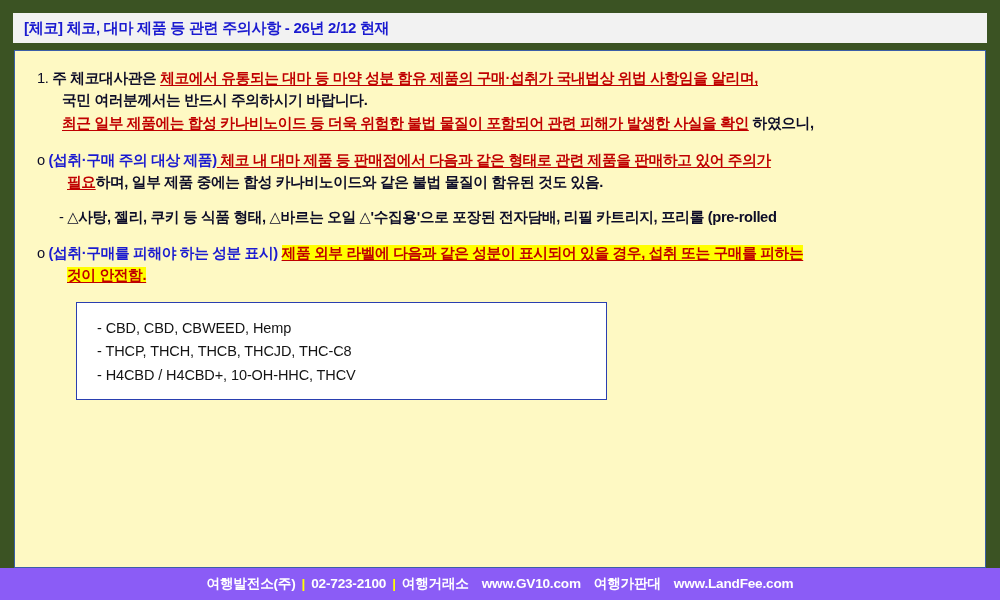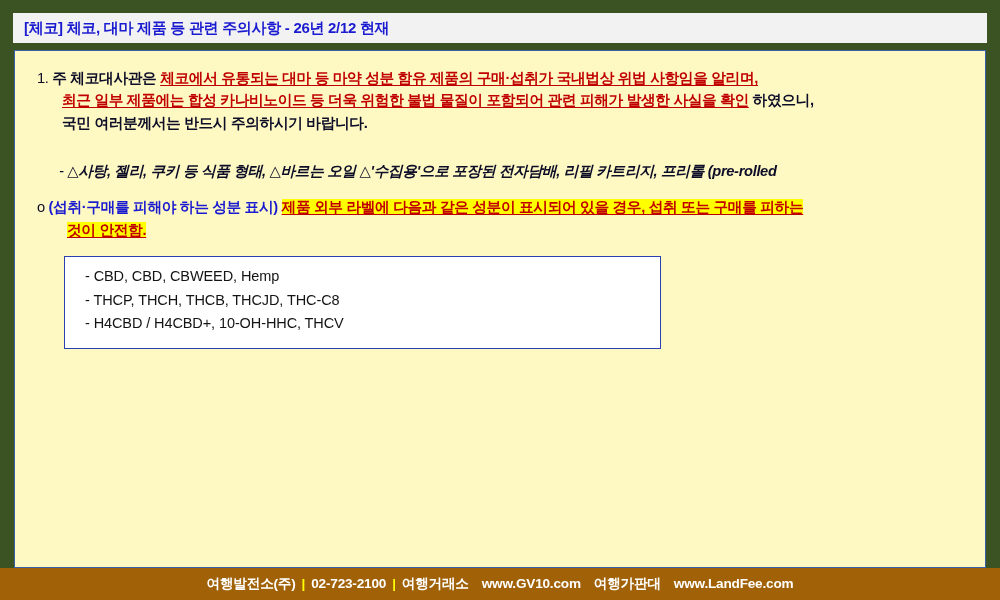--- a/index.html
+++ b/index.html
@@ -78,21 +78,20 @@
     padding-left: 15px;
     text-indent: -15px;
   }
   .obullet .cont { display: block; padding-left: 15px; text-indent: 0; }
 
   
   .dash-item {
     margin-left: 30px;
     padding-left: 15px;
     text-indent: -15px;
-    font-style: italic;
   }
   .dash-item .cont { display: block; padding-left: 17px; text-indent: 0; }
 
   .red-u {
     color: #c00000;
     text-decoration: underline;
     text-decoration-color: #c00000;
     text-underline-offset: 2px;
     font-weight: bold;
   }
@@ -110,46 +109,46 @@
   }
   .plain-bold { font-weight: bold; color: #0d0d28; }
 
   .sp-1 { height: 14px; }
   .sp-2 { height: 11px; }
   .sp-3 { height: 13px; }
   .sp-4 { height: 14px; }
 
   
   #chem-box {
-    margin: 0 0 0 35px;
-    width: 597px;
+    margin: 0 0 0 47px;
+    width: 531px;
     border: 1.5px solid #2a3fb0;
     box-sizing: border-box;
-    padding: 8px 0 12px 20px;
+    padding: 14px 0 12px 20px;
     background: #ffffff;
   }
   .chem-line {
     font-size: 14.5px;
     line-height: 1.62;
     color: #141414;
     letter-spacing: -0.1px;
     white-space: nowrap;
   }
 
   
   #footer {
     position: absolute;
     left: 0;
     bottom: 0;
     width: 1000px;
     height: 32px;
     display: flex;
     align-items: center;
     justify-content: center;
-    background: #a16207;
+    background: #8b5cf6;
   }
   #footer-inner {
     color: #ffffff;
     font-size: 13.6px;
     font-weight: bold;
     letter-spacing: -0.2px;
     white-space: nowrap;
   }
   .pipe { color: #ffff00; font-weight: bold; padding: 0 6px; }
   .gap-md { display: inline-block; width: 13px; }
@@ -162,27 +161,34 @@
   <div id="title-bar">
     <div id="title-text">[체코] 체코, 대마 제품 등 관련 주의사항 - 26년 2/12 현재</div>
   </div>
 
   <div id="content-panel">
 
     <div class="block">
       <div class="para numbered">
         <span>1.</span>
         <span class="plain-bold">주 체코대사관은 </span><span class="red-u">체코에서 유통되는 대마 등 마약 성분 함유 제품의 구매·섭취가 국내법상 위법 사항임을 알리며,</span>
+        <span class="cont plain-bold">국민 여러분께서는 반드시 주의하시기 바랍니다.</span>
         <span class="cont"><span class="red-u">최근 일부 제품에는 합성 카나비노이드 등 더욱 위험한 불법 물질이 포함되어 관련 피해가 발생한 사실을 확인</span><span class="plain-bold"> 하였으니,</span></span>
-        <span class="cont plain-bold">국민 여러분께서는 반드시 주의하시기 바랍니다.</span>
       </div>
     </div>
 
     <div class="sp-1"></div>
 
+    <div class="block">
+      <div class="para obullet">
+        <span>o</span>
+        <span class="blue-b">(섭취·구매 주의 대상 제품)</span><span class="red-u"> 체코 내 대마 제품 등 판매점에서 다음과 같은 형태로 관련 제품을 판매하고 있어 주의가</span>
+        <span class="cont"><span class="red-u">필요</span><span class="plain-bold">하며, 일부 제품 중에는 합성 카나비노이드와 같은 불법 물질이 함유된 것도 있음.</span></span>
+      </div>
+    </div>
 
     <div class="sp-2"></div>
 
     <div class="block">
       <div class="para dash-item">
         <span>-</span>
         <span class="plain-bold">△사탕, 젤리, 쿠키 등 식품 형태, △바르는 오일 △'수집용'으로 포장된 전자담배, 리필 카트리지, 프리롤 (pre-rolled</span>
       </div>
     </div>
 

